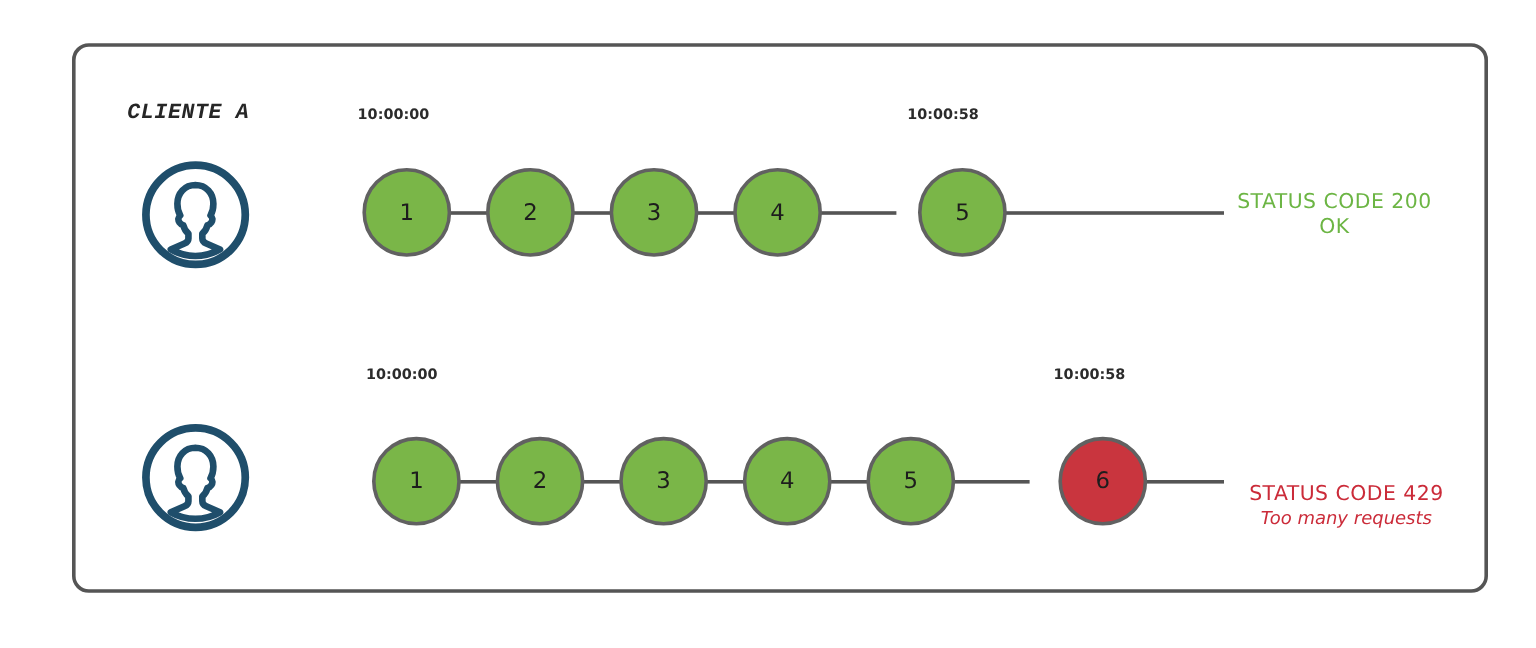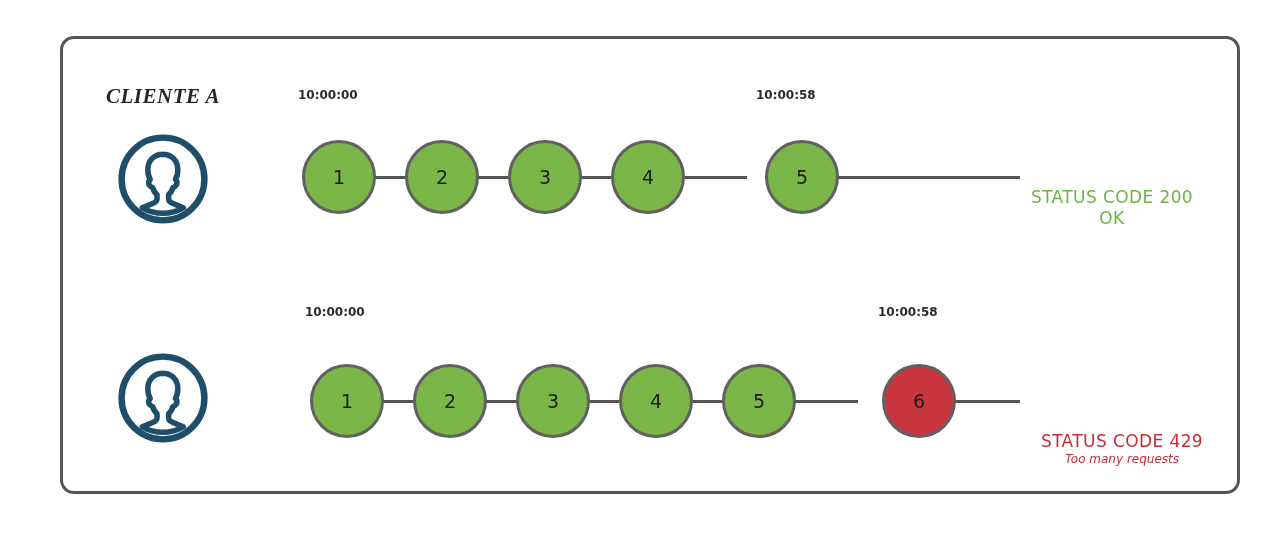--- a/index.html
+++ b/index.html
@@ -32,22 +32,22 @@
     height: 458px;
     box-sizing: border-box;
     border: 3px solid #555555;
     border-radius: 14px;
     background: #ffffff;
   }
 
   
   .client-label {
     position: absolute;
-    font-family: Liberation Serif, serif;
-    font-size: 21px;
+    font-family: Liberation Mono, monospace;
+    font-size: 18px;
     font-weight: 600;
     font-style: italic;
     letter-spacing: 0.5px;
     color: #262626;
     white-space: nowrap;
   }
 
   
   .timestamp {
     position: absolute;
@@ -98,24 +98,23 @@
   .status-block {
     position: absolute;
     text-align: center;
     white-space: nowrap;
     font-family: "DejaVu Sans", sans-serif;
     line-height: 1.22;
   }
   .status-block .line1 {
     font-size: 17px;
     letter-spacing: 0.4px;
-    margin-top: 29px;
   }
   .status-block .line2 {
-    font-size: 12px;
+    font-size: 15px;
   }
   .status-ok   { color: #6CB544; }
   .status-ok .line2 { font-size: 17px; letter-spacing: 0.4px; }
   .status-err  { color: #CB2B39; }
   .status-err .line2 { font-style: italic; }
 </style>
 </head>
 <body>
 
 <div id="canvas">

